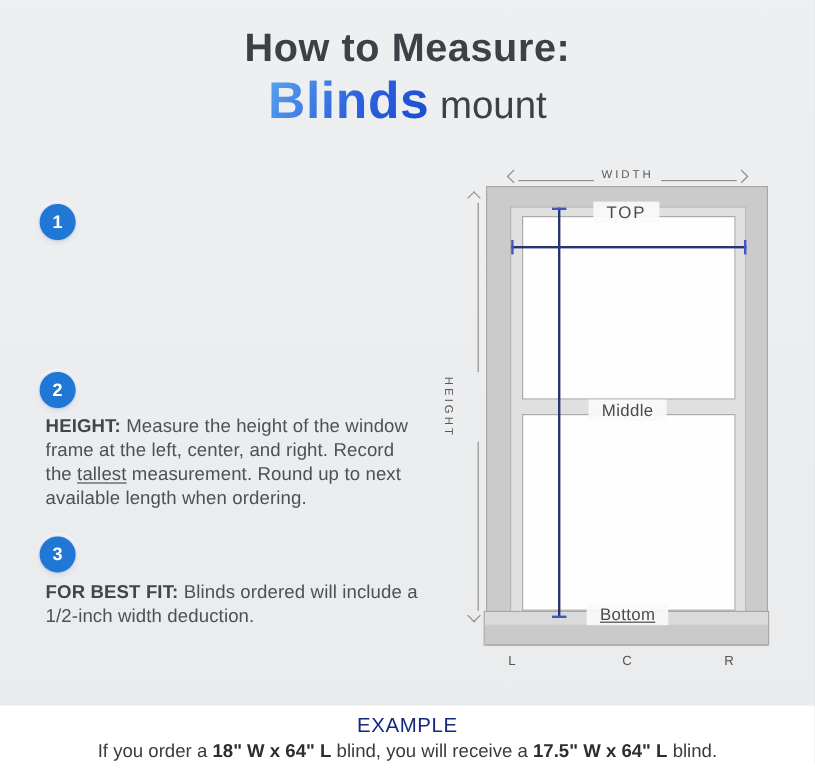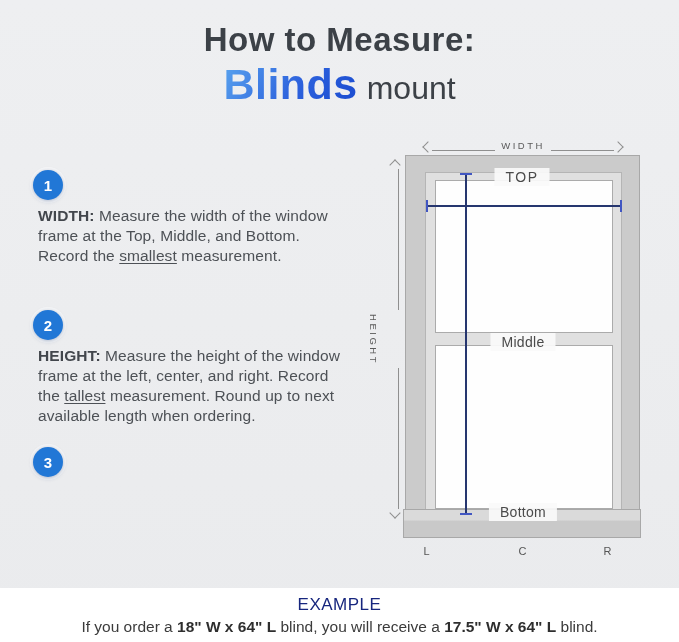--- a/index.html
+++ b/index.html
@@ -63,21 +63,21 @@
   .m-hline::before{left:0;} .m-hline::after{right:0;}
   .m-vline{position:absolute;left:465px;top:173px;width:2px;height:342px;background:#26366f;}
   .m-vline::before,.m-vline::after{content:"";position:absolute;left:-5px;width:12px;height:2px;background:#4156c2;}
   .m-vline::before{top:0;} .m-vline::after{bottom:0;}
   
   .tag{position:absolute;transform:translate(-50%,-50%);
     background:rgba(250,250,250,.92);color:#4a4a4a;font-size:14px;
     padding:1px 11px;white-space:nowrap;}
   .tag-top{left:522px;top:177px;letter-spacing:1.5px;}
   .tag-middle{left:523px;top:342px;letter-spacing:.3px;}
-  .tag-bottom{left:523px;top:512px;letter-spacing:.3px;}
+  .tag-bottom{left:523px;top:512px;letter-spacing:.3px;text-decoration:underline;}
   .lcr{position:absolute;top:545px;transform:translateX(-50%);
     font-size:11px;color:#555;letter-spacing:1px;}
   .lcr-l{left:427px;} .lcr-c{left:523px;} .lcr-r{left:608px;}
   
   .example{position:absolute;left:0;bottom:0;width:100%;height:54px;background:#ffffff;text-align:center;}
   .example-heading{margin-top:7px;font-size:17px;font-weight:400;color:#17267e;letter-spacing:.5px;}
   .example-line{margin-top:3px;font-size:15.5px;color:#3b3b3b;}
   .example-line b{color:#2e2e2e;}
 </style>
 </head>
@@ -86,30 +86,30 @@
 <div class="canvas">
 
   <div class="title-wrap">
     <div class="title-line1">How to Measure:</div>
     <div class="title-line2"><span class="title-em">Blinds</span><span class="title-rest"> mount</span></div>
   </div>
 
   <div class="step-num" style="left:33px;top:170px;">
       <span>1</span>
     </div>
-  <div class="step-text" style="top:206px;"><span class="lead">WIDTH:</span><span> Measure the width of the window frame at the Top, Middle, and Bottom. Record the </span><span class="und">smallest</span><span> measurement.</span></div>
 
   <div class="step-num" style="left:33px;top:310px;">
       <span>2</span>
     </div>
   <div class="step-text" style="top:346px;"><span class="lead">HEIGHT:</span><span> Measure the height of the window frame at the left, center, and right. Record the </span><span class="und">tallest</span><span> measurement. Round up to next available length when ordering.</span></div>
 
   <div class="step-num" style="left:33px;top:447px;">
       <span>3</span>
     </div>
+  <div class="step-text" style="top:484px;"><span class="lead">FOR BEST FIT:</span><span> Blinds ordered will include a 1/2-inch width deduction.</span><span class="und"></span><span></span></div>
 
   <div class="casing"></div>
   <div class="sash"></div>
   <div class="pane pane-top"></div>
   <div class="pane pane-bottom"></div>
   <div class="sill"></div>
 
   <div class="dim dim-w">
     <span class="chev chev-left"></span>
     <span class="seg-h"></span>

